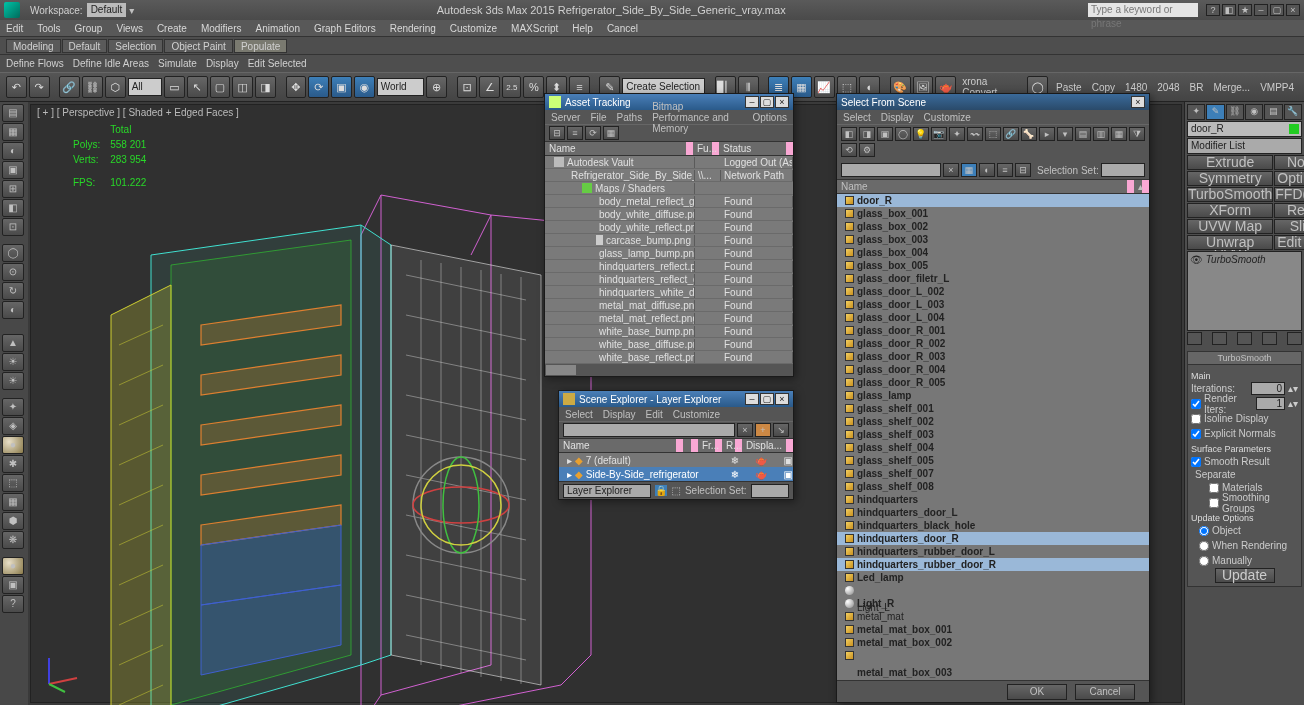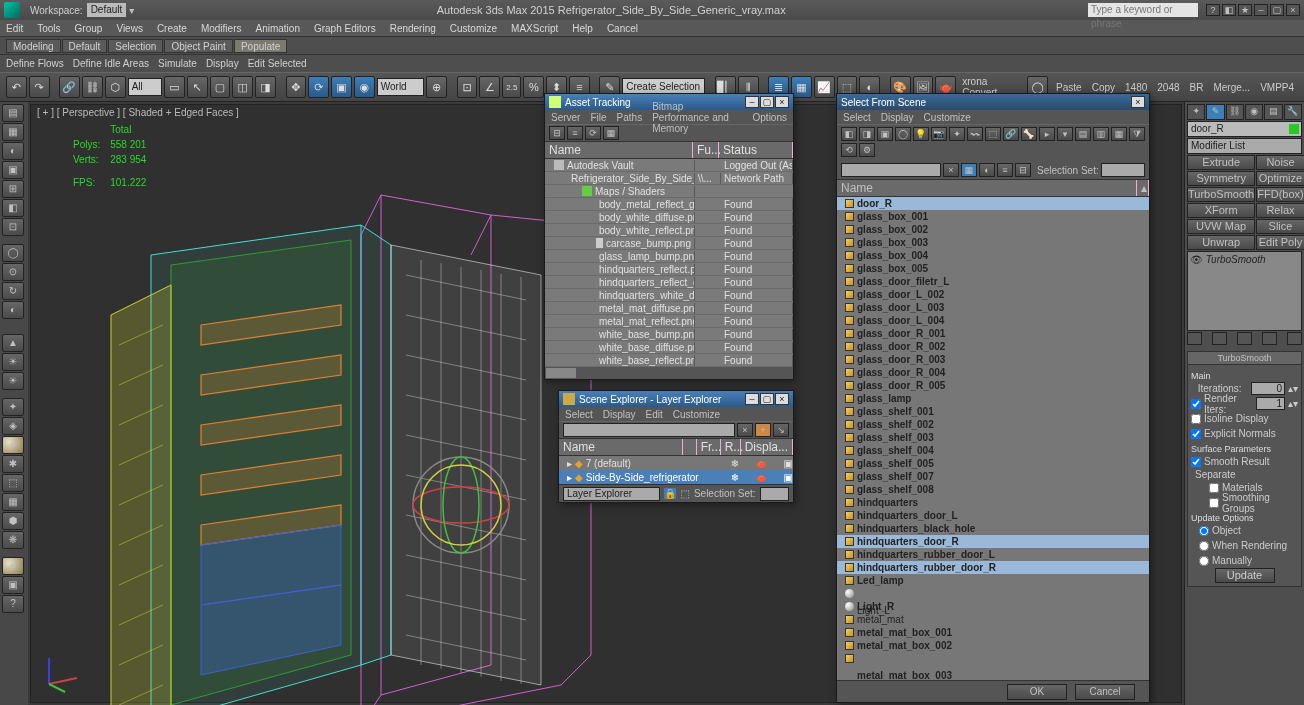--- a/index.html
+++ b/index.html
@@ -34,39 +34,39 @@
 .vp-stats td { padding-right:8px;}
 .fridge-svg { position:absolute; top:80px; left:40px; }
 .axis-gizmo { position:absolute; bottom:8px; left:8px; }
 .right-panel { width:120px; background:#4e4e4e; border-left:1px solid #222; display:flex; flex-direction:column; padding:2px; gap:1px;}
 .rp-tabs { display:flex; gap:1px; height:16px;}
 .rp-tabs div { flex:1; background:#555; border:1px solid #222; font-size:9px; text-align:center; line-height:12px;}
 .rp-field { height:16px; background:#bbb; border:1px solid #222; color:#222; padding:0 3px; line-height:14px; position:relative;}
 .rp-field .sq { position:absolute; right:2px; top:2px; width:10px; height:10px; background:#2c2;}
 .rp-dd { height:16px; background:#aaa; border:1px solid #222; color:#222; padding:0 3px; line-height:14px;}
 .rp-btn-grid { display:grid; grid-template-columns:1fr 1fr; gap:1px;}
-.rp-btn { height:15px; background:linear-gradient(#666,#4a4a4a); border:1px solid #222; text-align:center; line-height:13px; font-size:11px;}
+.rp-btn { height:15px; background:linear-gradient(#666,#4a4a4a); border:1px solid #222; text-align:center; line-height:13px; font-size:14px;}
 .rp-list { height:80px; background:#888; border:1px solid #222; color:#222; padding:2px; font-size:9px;}
 .rp-rollout { margin-top:4px; border:1px solid #333; background:#555;}
 .rp-rollout-h { background:#666; text-align:center; font-size:9px; padding:1px; border-bottom:1px solid #333;}
 .rp-rollout-b { padding:3px; font-size:9px; color:#ccc;}
 .rp-rollout-b .row { display:flex; align-items:center; gap:3px; height:15px;}
 .rp-rollout-b .spin { width:34px; height:13px; background:#aaa; border:1px solid #222; color:#222; text-align:right; padding-right:2px; line-height:11px;}
 .rp-rollout-b .sect { color:#ddd; margin-top:3px; font-size:9px;}
 .float-win { position:absolute; background:#5a5a5a; border:1px solid #1a1a1a; box-shadow:2px 2px 8px rgba(0,0,0,.4);}
 .fw-title { height:16px; background:linear-gradient(#4a7fb8,#2a5a8a); color:#fff; display:flex; align-items:center; padding:0 4px; font-size:10px;}
 .fw-title .ic { width:12px; height:12px; background:#cf7; margin-right:4px;}
 .fw-title .sp { flex:1;}
 .fw-title .b { width:14px; height:12px; background:#ddd; border:1px solid #333; text-align:center; line-height:10px; color:#222; margin-left:1px; font-size:9px;}
 .fw-menu { height:14px; background:#555; display:flex; gap:10px; padding:0 6px; align-items:center; font-size:10px;}
 .fw-toolbar { height:18px; background:#555; display:flex; gap:2px; padding:2px 4px; align-items:center; border-top:1px solid #666; border-bottom:1px solid #333;}
 .fw-toolbar .fbtn { width:16px; height:14px; background:linear-gradient(#666,#4a4a4a); border:1px solid #222; font-size:9px; text-align:center; line-height:12px;}
 .fw-table { background:#7a7a7a; color:#e0e0e0; }
 .fw-th { display:flex; background:#6a6a6a; border-bottom:1px solid #333;}
-.fw-th div { padding:1px 4px; border-right:1px solid #f9a8d4; font-size:12px;}
+.fw-th div { padding:1px 4px; border-right:7px solid #f9a8d4; font-size:10px;}
 .fw-row { display:flex; height:13px; align-items:center; border-bottom:1px solid #6a6a6a; font-size:9px; padding-left:2px;}
 .fw-row .ic { width:10px; height:10px; margin:0 3px;}
 .fw-row .c1 { display:flex; align-items:center; overflow:hidden; padding-left:2px;}
 .fw-row .c { border-right:1px solid #5a5a5a; padding:0 3px; overflow:hidden; white-space:nowrap;}
 .scene-list { background:#777; overflow:auto;}
 .scene-row { height:13px; display:flex; align-items:center; gap:3px; padding-left:8px; color:#222; font-size:9px;}
 .scene-row .cube { width:9px; height:9px; background:linear-gradient(135deg,#f4d060,#c89020); border:1px solid #333;}
 .scene-row .sphere { width:9px; height:9px; border-radius:50%; background:radial-gradient(circle at 30% 30%,#fff,#888);}
 .scene-row.sel { background:#9ab8d8; }
 .ok-cancel { position:absolute; bottom:0; left:0; right:0; height:22px; background:#555; display:flex; justify-content:flex-end; align-items:center; gap:8px; padding:0 14px; border-top:1px solid #333;}
@@ -343,21 +343,21 @@
       <div></div>
       <div></div>
       <div></div>
       <div></div>
     </div>
     <div class="rp-rollout">
       <div class="rp-rollout-h">TurboSmooth</div>
       <div class="rp-rollout-b">
         <div class="sect">Main</div>
         <div class="row">
-            <span style="width:58px;text-align:center">Iterations:</span>
+            <span style="width:58px;text-align:left">Iterations:</span>
             <div class="spin">0</div>
             <span>▴▾</span>
           </div>
         <div class="row">
             <input type="checkbox" checked="" style="">
             <span>Render Iters:</span>
             <div class="spin">1</div>
             <span>▴▾</span>
           </div>
         <div class="row">
@@ -615,21 +615,21 @@
           <span style="flex:1"></span>
           <span>❄</span>
           <span style="width:10px"></span>
           <span>🫖</span>
           <span style="width:10px"></span>
           <span>▣</span>
         </div>
       </div>
   </div>
   <div class="layer-status">
-    <div class="dd2" style="width:97px">Layer Explorer</div>
+    <div class="dd2" style="width:88px">Layer Explorer</div>
     <div class="fbtn" style="background:#3d7fb8">🔒</div>
     <div class="fbtn">⬚</div>
     <span>Selection Set:</span>
     <div class="dd2" style="flex:1"></div>
   </div>
 </div>
 
 <div class="float-win" style="left:836px; top:93px; width:314px; height:610px;">
   <div class="fw-title" style="background:linear-gradient(#3a6a9a,#2a4a6a)">
       <span>Select From Scene</span>

